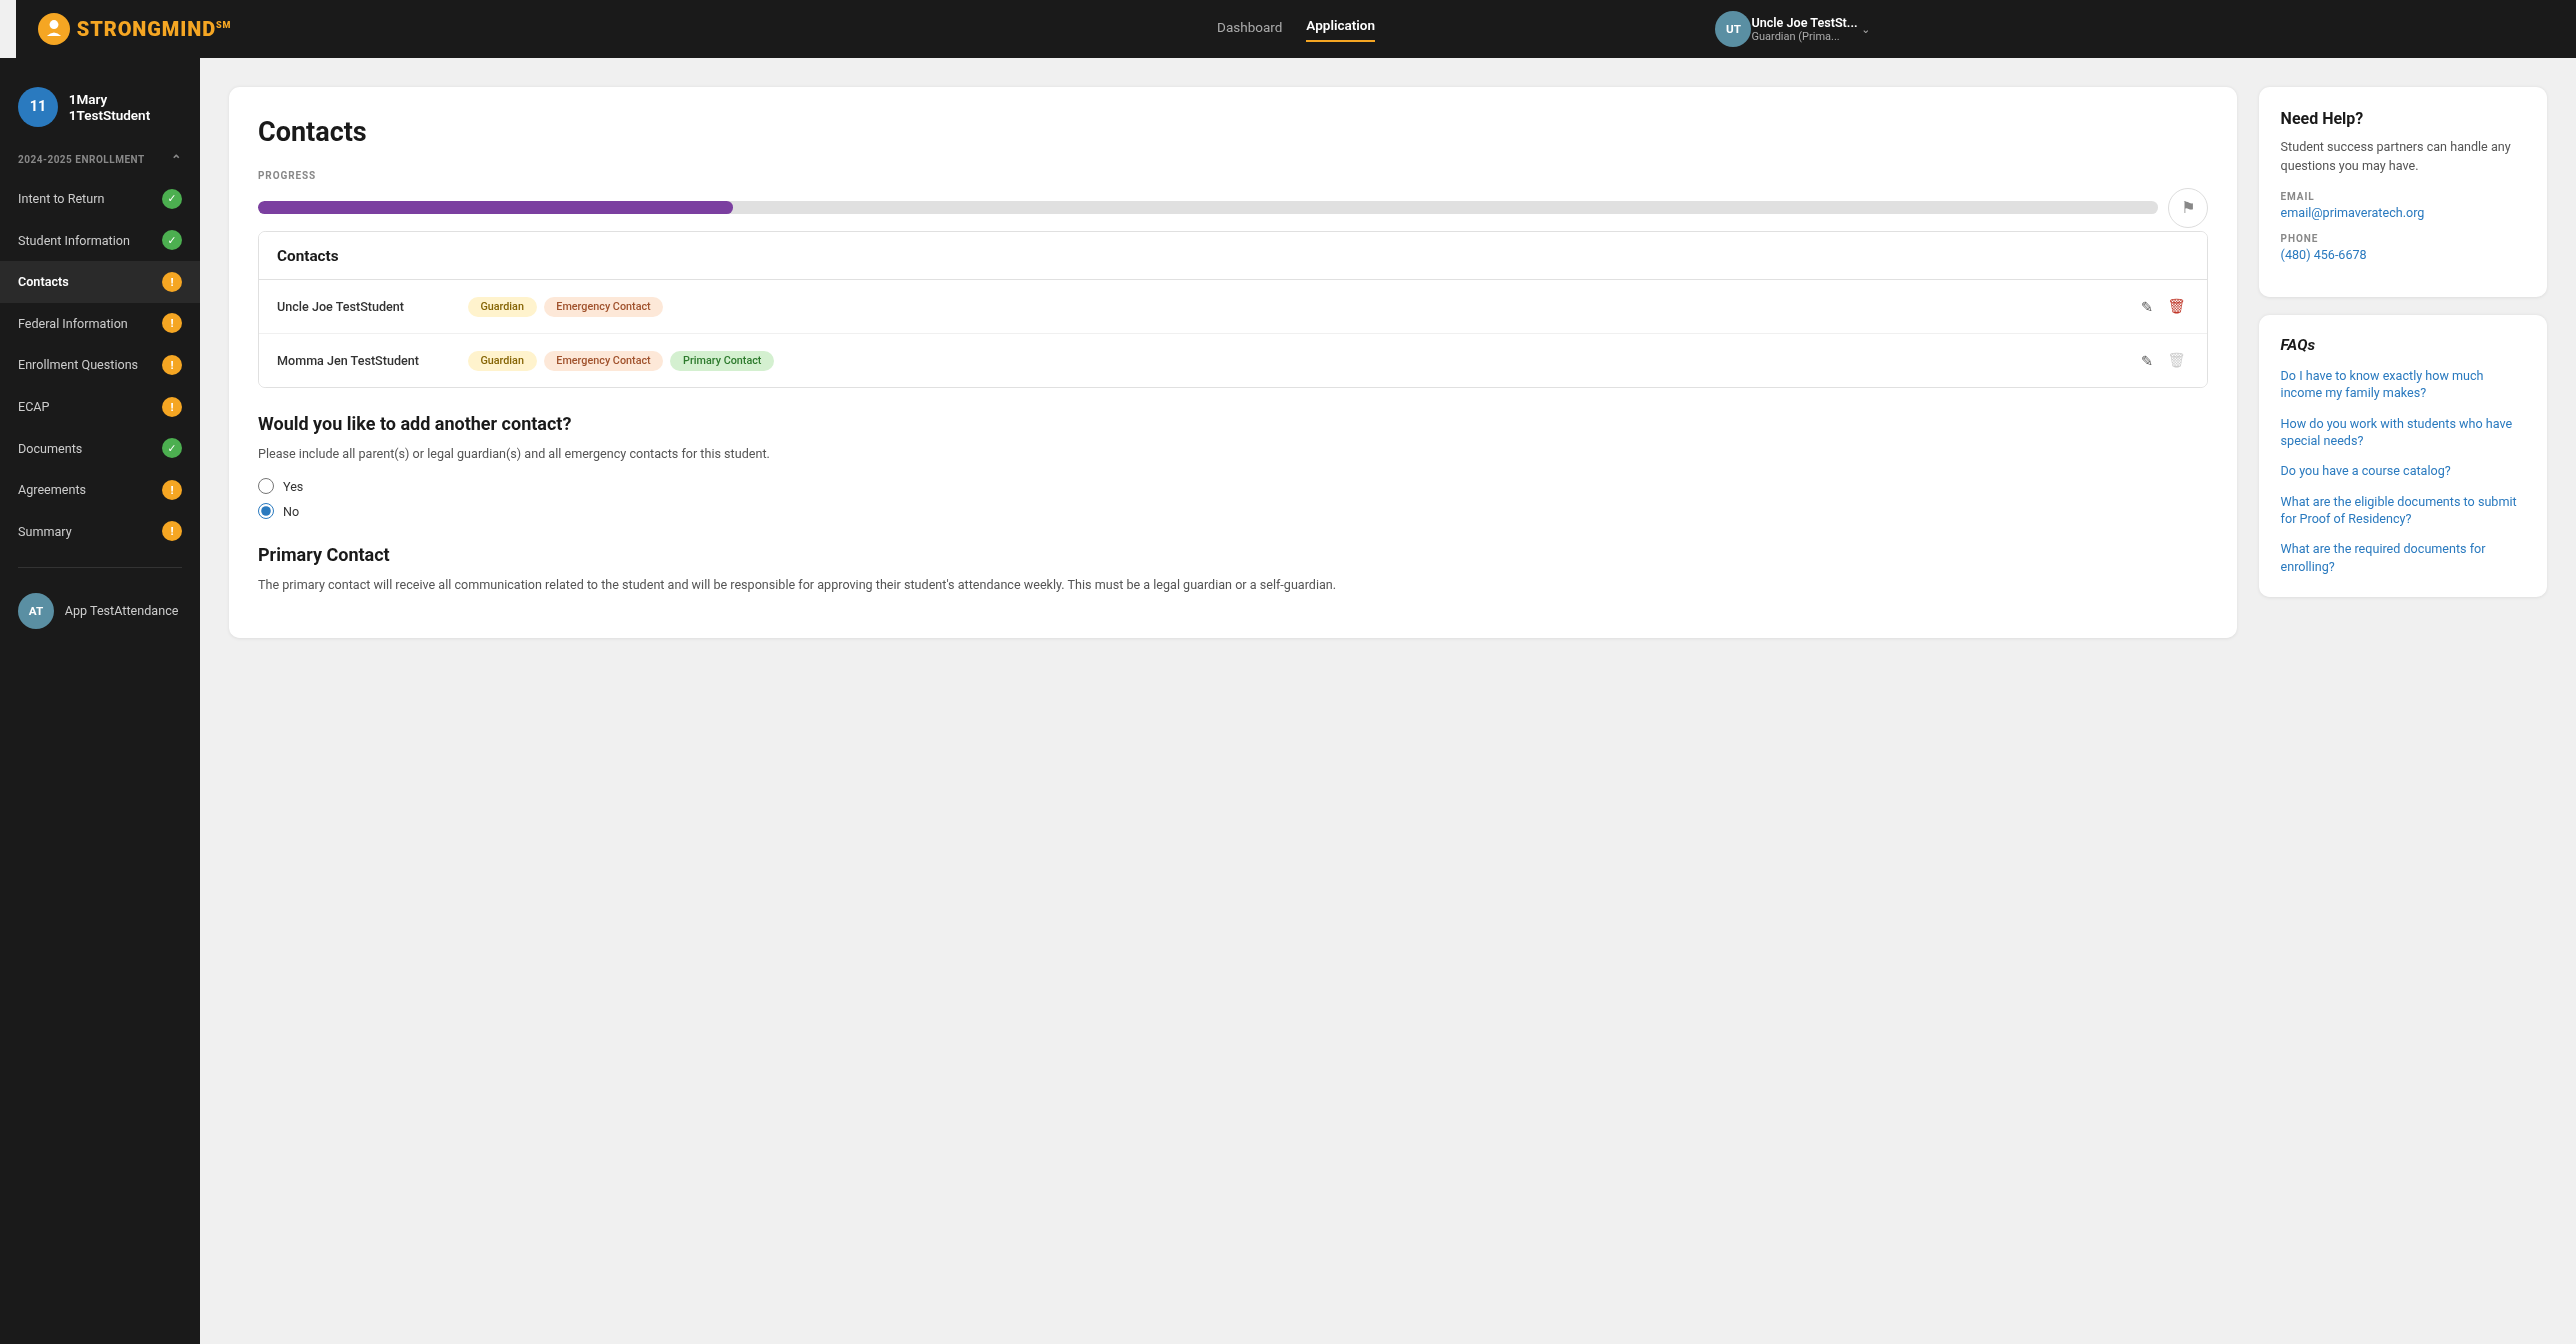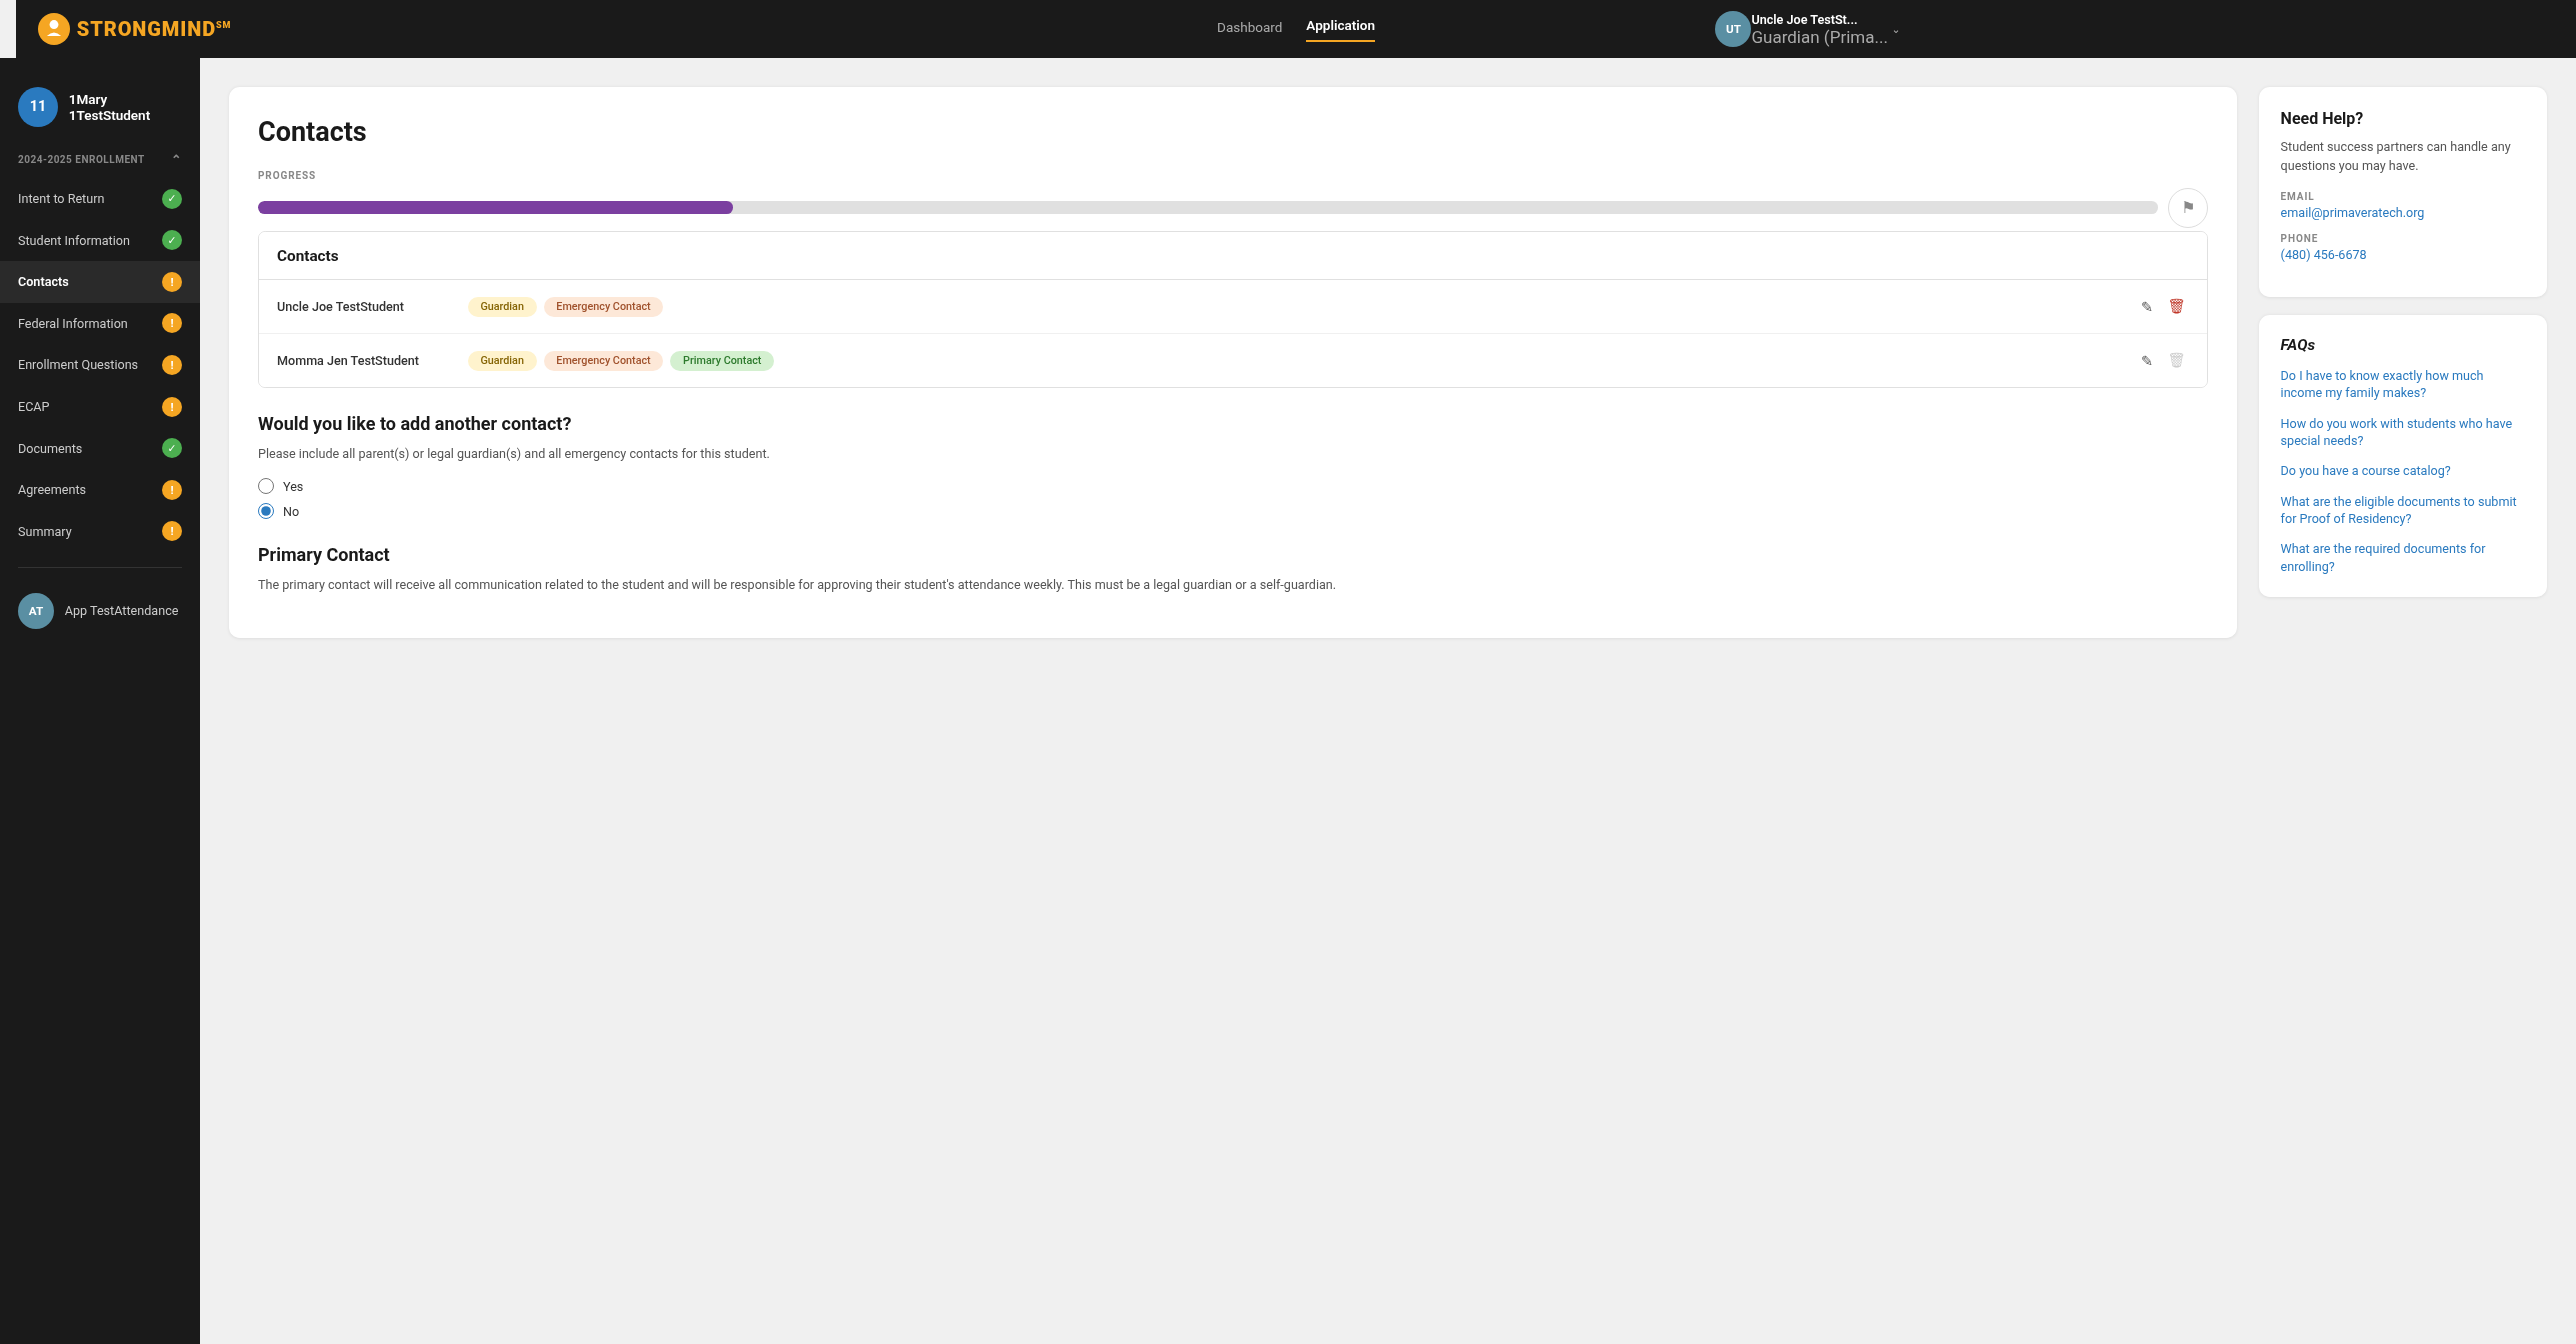--- a/index.html
+++ b/index.html
@@ -67,21 +67,21 @@
       background: #5a8fa3;
       display: flex;
       align-items: center;
       justify-content: center;
       color: white;
       font-weight: bold;
       font-size: 11.7px;
     }
     .user-info-nav { color: white; }
     .user-name-nav { font-size: 12.6px; font-weight: 600; }
-    .user-role-nav { font-size: 17px; color: #aaa; }
+    .user-role-nav { font-size: 11px; color: #aaa; }
     .chevron-down { color: #aaa; font-size: 10.8px; margin-left: 3.6px; }
 
     
     .app-layout {
       display: flex;
       margin-top: 58px;
       min-height: calc(100vh - 58px);
     }
 
     

